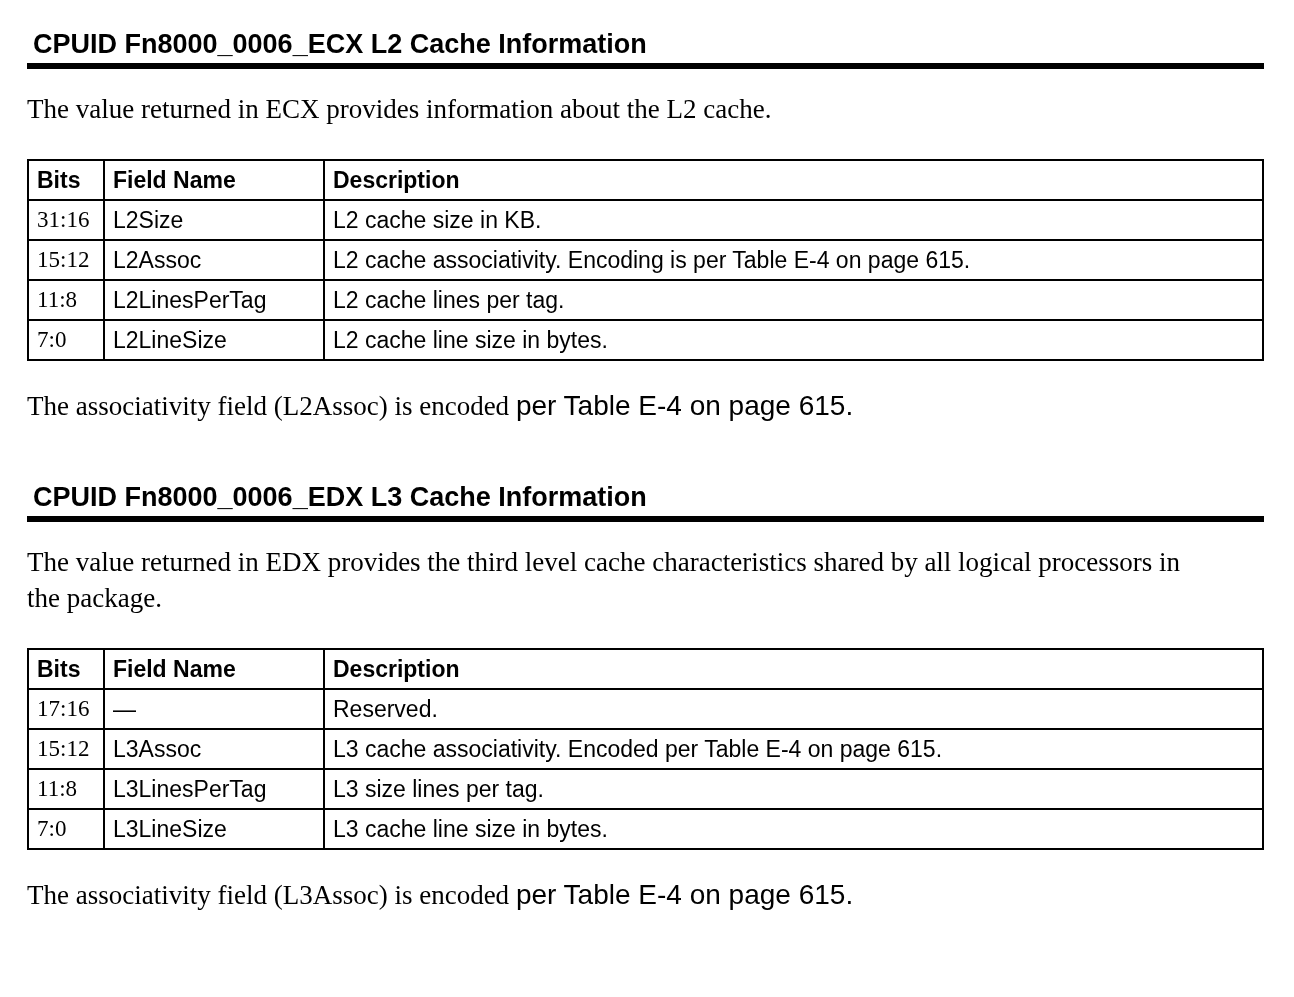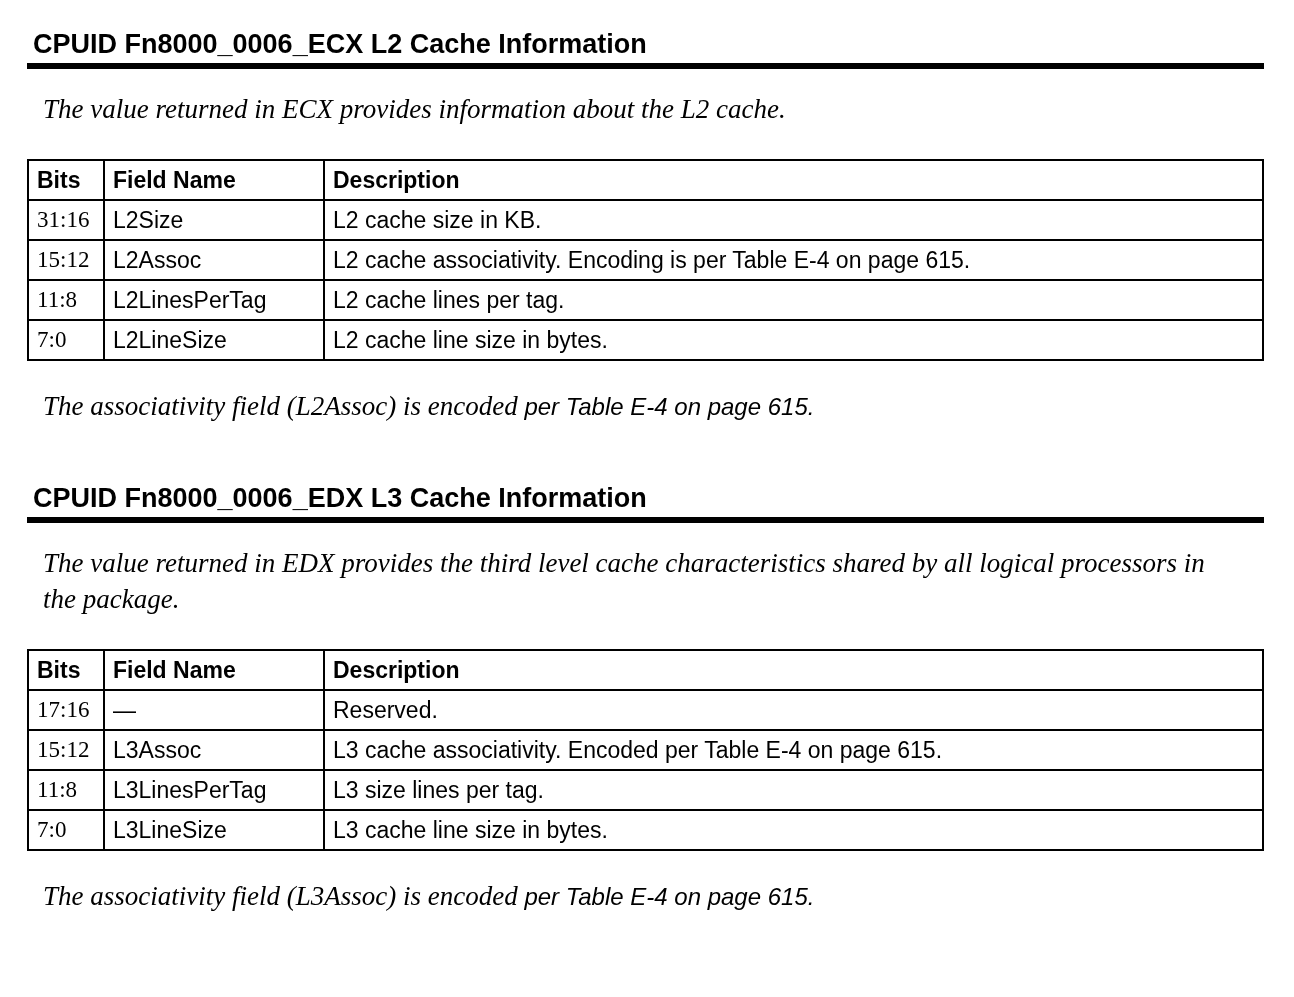--- a/index.html
+++ b/index.html
@@ -10,25 +10,25 @@
   }
   section{display:block;}
   .section-l3{margin-top:57px;}
   h1{
     font-family:"Liberation Sans",sans-serif;font-weight:bold;
     font-size:27px;line-height:32px;margin:16px 0 0 6px;
   }
   .rule{height:6px;background:#000000;margin-top:3px;width:1237px;}
   p.body{
     font-family:"Liberation Serif",serif;font-size:27px;line-height:36px;
-    margin:22px 0 0 16px;max-width:1185px;font-style:italic;
+    margin:22px 0 0 0;max-width:1185px;
   }
   p.note{margin-top:27px;}
   p.note .xref{
-    font-family:"Liberation Sans",sans-serif;font-size:24px;
+    font-family:"Liberation Sans",sans-serif;font-size:28px;
   }
   table.bits-table{
     border-collapse:collapse;table-layout:fixed;width:1237px;margin-top:32px;
     font-family:"Liberation Sans",sans-serif;font-size:23px;color:#000000;
   }
   table.bits-table th,table.bits-table td{
     border:2px solid #000000;padding:4px 8px;vertical-align:middle;
     text-align:left;line-height:30px;overflow:hidden;
   }
   table.bits-table th{font-weight:bold;}

